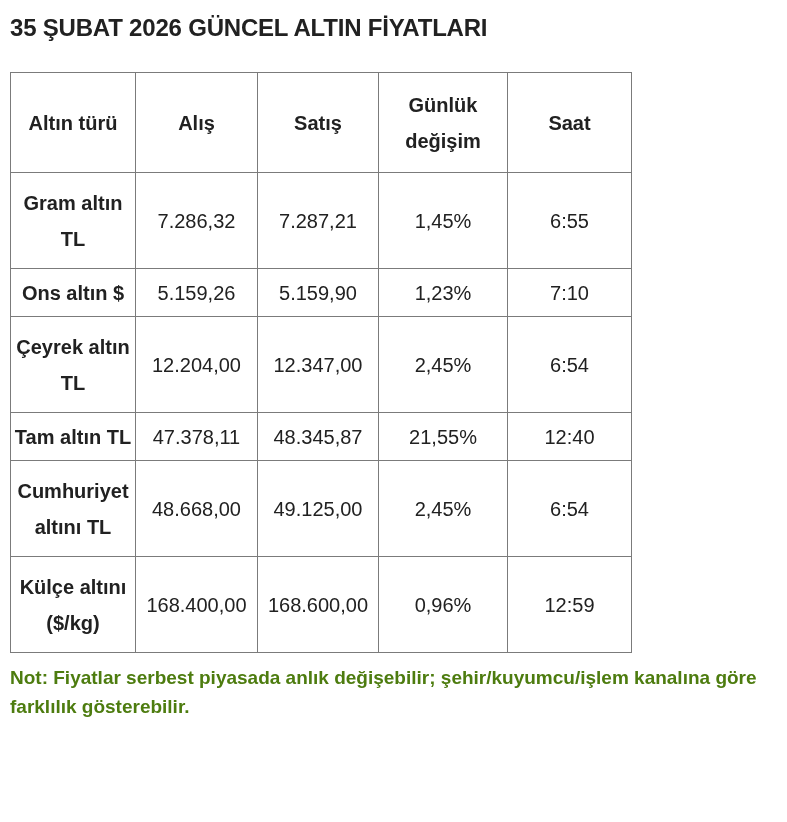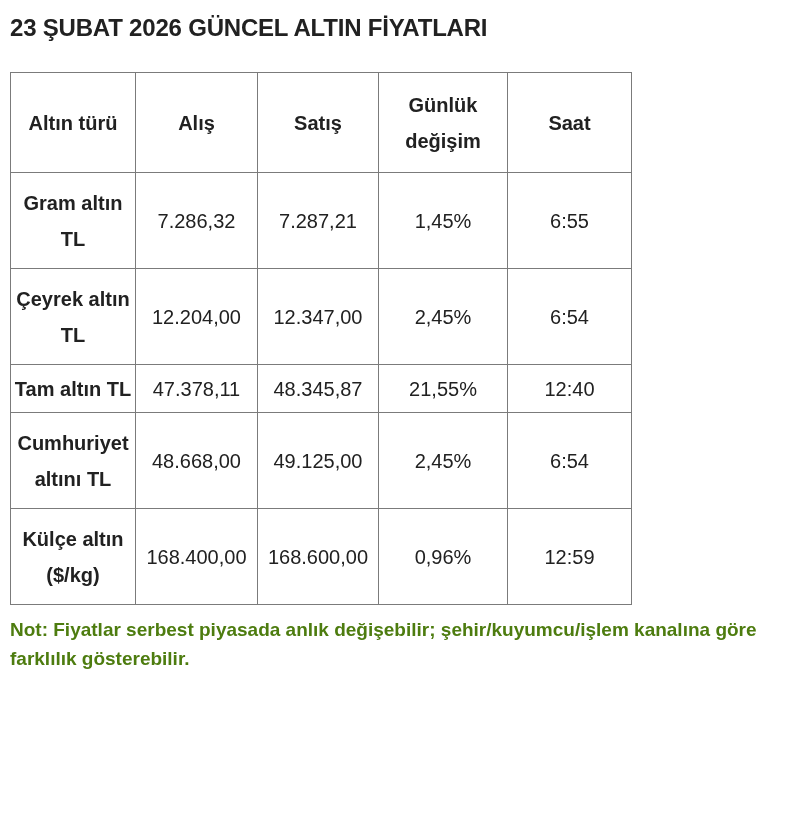--- a/index.html
+++ b/index.html
@@ -70,21 +70,21 @@
     line-height: 1.55;
     margin: 10px 0 0 0;
     color: #4d7c0f;
   }
 </style>
 </head>
 <body>
 
 <div class="page">
 
-  <h1 class="page-title">23 ŞUBAT 2026 GÜNCEL ALTIN FİYATLARI</h1>
+  <h1 class="page-title">35 ŞUBAT 2026 GÜNCEL ALTIN FİYATLARI</h1>
 
   <table class="prices">
     <colgroup>
       <col class="col-type">
       <col class="col-buy">
       <col class="col-sell">
       <col class="col-change">
       <col class="col-time">
     </colgroup>
     <thead>
@@ -97,20 +97,27 @@
       </tr>
     </thead>
     <tbody>
       <tr class="row-tall">
         <td class="label-cell">Gram altın TL</td>
         <td>7.286,32</td>
         <td>7.287,21</td>
         <td>1,45%</td>
         <td>6:55</td>
       </tr>
+      <tr class="row-short">
+        <td class="label-cell">Ons altın $</td>
+        <td>5.159,26</td>
+        <td>5.159,90</td>
+        <td>1,23%</td>
+        <td>7:10</td>
+      </tr>
       <tr class="row-tall">
         <td class="label-cell">Çeyrek altın TL</td>
         <td>12.204,00</td>
         <td>12.347,00</td>
         <td>2,45%</td>
         <td>6:54</td>
       </tr>
       <tr class="row-short">
         <td class="label-cell">Tam altın TL</td>
         <td>47.378,11</td>
@@ -119,21 +126,21 @@
         <td>12:40</td>
       </tr>
       <tr class="row-tall">
         <td class="label-cell">Cumhuriyet altını TL</td>
         <td>48.668,00</td>
         <td>49.125,00</td>
         <td>2,45%</td>
         <td>6:54</td>
       </tr>
       <tr class="row-tall">
-        <td class="label-cell">Külçe altın ($/kg)</td>
+        <td class="label-cell">Külçe altını ($/kg)</td>
         <td>168.400,00</td>
         <td>168.600,00</td>
         <td>0,96%</td>
         <td>12:59</td>
       </tr>
     </tbody>
   </table>
 
   <p class="footnote">Not: Fiyatlar serbest piyasada anlık değişebilir; şehir/kuyumcu/işlem kanalına göre farklılık gösterebilir.</p>
 

